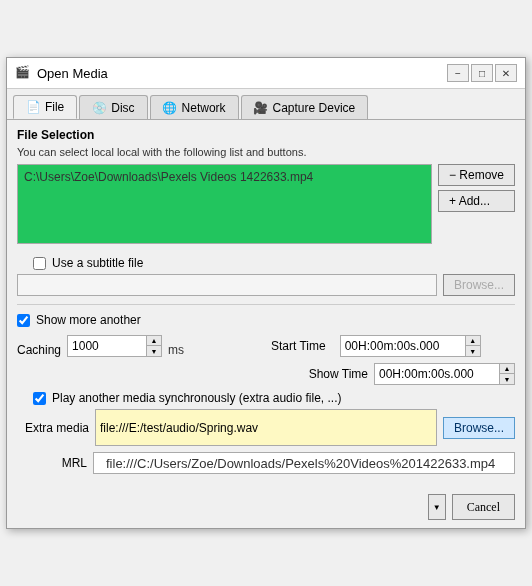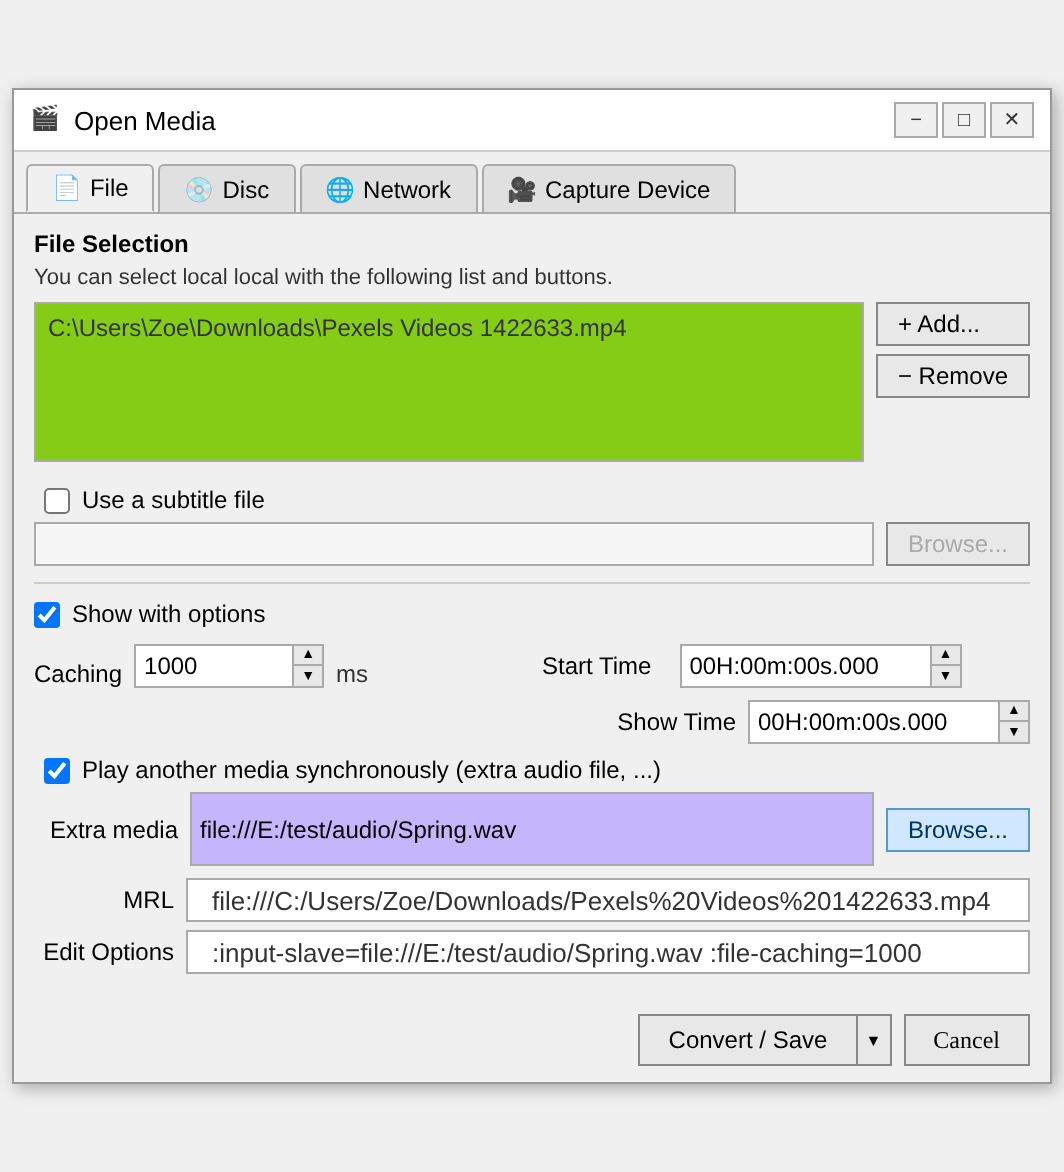--- a/index.html
+++ b/index.html
@@ -92,21 +92,21 @@
       font-size: 12px;
     }
     .section-desc {
       font-size: 11px;
       margin-bottom: 6px;
       color: #333;
     }
 
     .file-list-area {
       border: 1px solid #aaa;
-      background: #84cc16;
+      background: #22c55e;
       min-height: 80px;
       padding: 4px;
       margin-bottom: 6px;
       font-size: 12px;
       color: #333;
     }
     .file-list-row {
       padding: 1px 2px;
     }
 
@@ -138,21 +138,21 @@
     .btn-blue {
       background: #d0e8ff;
       border: 1px solid #5599cc;
       color: #003366;
     }
 
     .checkbox-row {
       display: flex;
       align-items: flex-end;
       gap: 6px;
-      margin: 6px 5px 4px;
+      margin: 6px 16px 4px;
     }
     .subtitle-browse-row {
       display: flex;
       gap: 6px;
       align-items: center;
       margin-bottom: 6px;
     }
     .subtitle-input {
       flex: 1;
       height: 22px;
@@ -224,21 +224,21 @@
     .extra-media-row {
       display: flex;
       align-items: center;
       gap: 6px;
       margin-bottom: 6px;
     }
     .extra-input {
       flex: 1;
       height: 37px;
       border: 1px solid #aaa;
-      background: #c4b5fd;
+      background: #fef9c3;
       padding: 2px 4px;
       font-size: 12px;
     }
 
     .mrl-row, .edit-options-row {
       display: flex;
       align-items: center;
       gap: 6px;
       margin-bottom: 4px;
     }
@@ -350,40 +350,40 @@
     <div class="section-title">File Selection</div>
     <div class="section-desc">You can select local local with the following list and buttons.</div>
 
     <div class="file-section-row">
       <div class="file-list-wrapper">
         <div class="file-list-area">
           <div class="file-list-row">C:\Users\Zoe\Downloads\Pexels Videos 1422633.mp4</div>
         </div>
       </div>
       <div class="file-controls">
+        <button class="btn">− Remove</button>
         <button class="btn">+ Add...</button>
-        <button class="btn">− Remove</button>
       </div>
     </div>
 
     <div class="checkbox-row">
       <input type="checkbox" style="">
       <label>Use a subtitle file</label>
     </div>
 
     <div class="subtitle-browse-row">
       <input type="text" class="subtitle-input" style="">
       <button class="btn" style="color:#aaa;">Browse...</button>
     </div>
 
     <hr class="divider">
 
     <div class="show-more-row">
       <input type="checkbox" checked="" style="">
-      <label>Show with options</label>
+      <label>Show more another</label>
     </div>
 
     <div style="display:flex; gap:10px; margin-bottom:6px;">
 
       <div style="display:flex; align-items:flex-end; gap:6px; flex:1;">
         <span>Caching</span>
         <div class="spinner-wrapper">
           <input type="text" class="spinner-box" value="1000" style="">
           <div class="spinner-arrows">
             <button class="spinner-up">▲</button>
@@ -427,26 +427,21 @@
       <span style="min-width:72px;text-align:right;">Extra media</span>
       <input type="text" class="extra-input" value="file:///E:/test/audio/Spring.wav" style="">
       <button class="btn btn-blue">Browse...</button>
     </div>
 
     <div class="mrl-row">
       <span class="mrl-label">MRL</span>
       <input type="text" class="mrl-input" value="file:///C:/Users/Zoe/Downloads/Pexels%20Videos%201422633.mp4" style="">
     </div>
 
-    <div class="edit-options-row">
-      <span class="edit-label">Edit Options</span>
-      <input type="text" class="edit-input" value=":input-slave=file:///E:/test/audio/Spring.wav :file-caching=1000" style="">
-    </div>
   </div>
 
   <div class="bottom-bar">
     <div class="convert-save-wrapper">
-      <button class="convert-save-btn">Convert / Save</button>
       <button class="dropdown-arrow-btn">▼</button>
     </div>
     <button class="cancel-btn">Cancel</button>
   </div>
 </div>
 
 </body></html>

